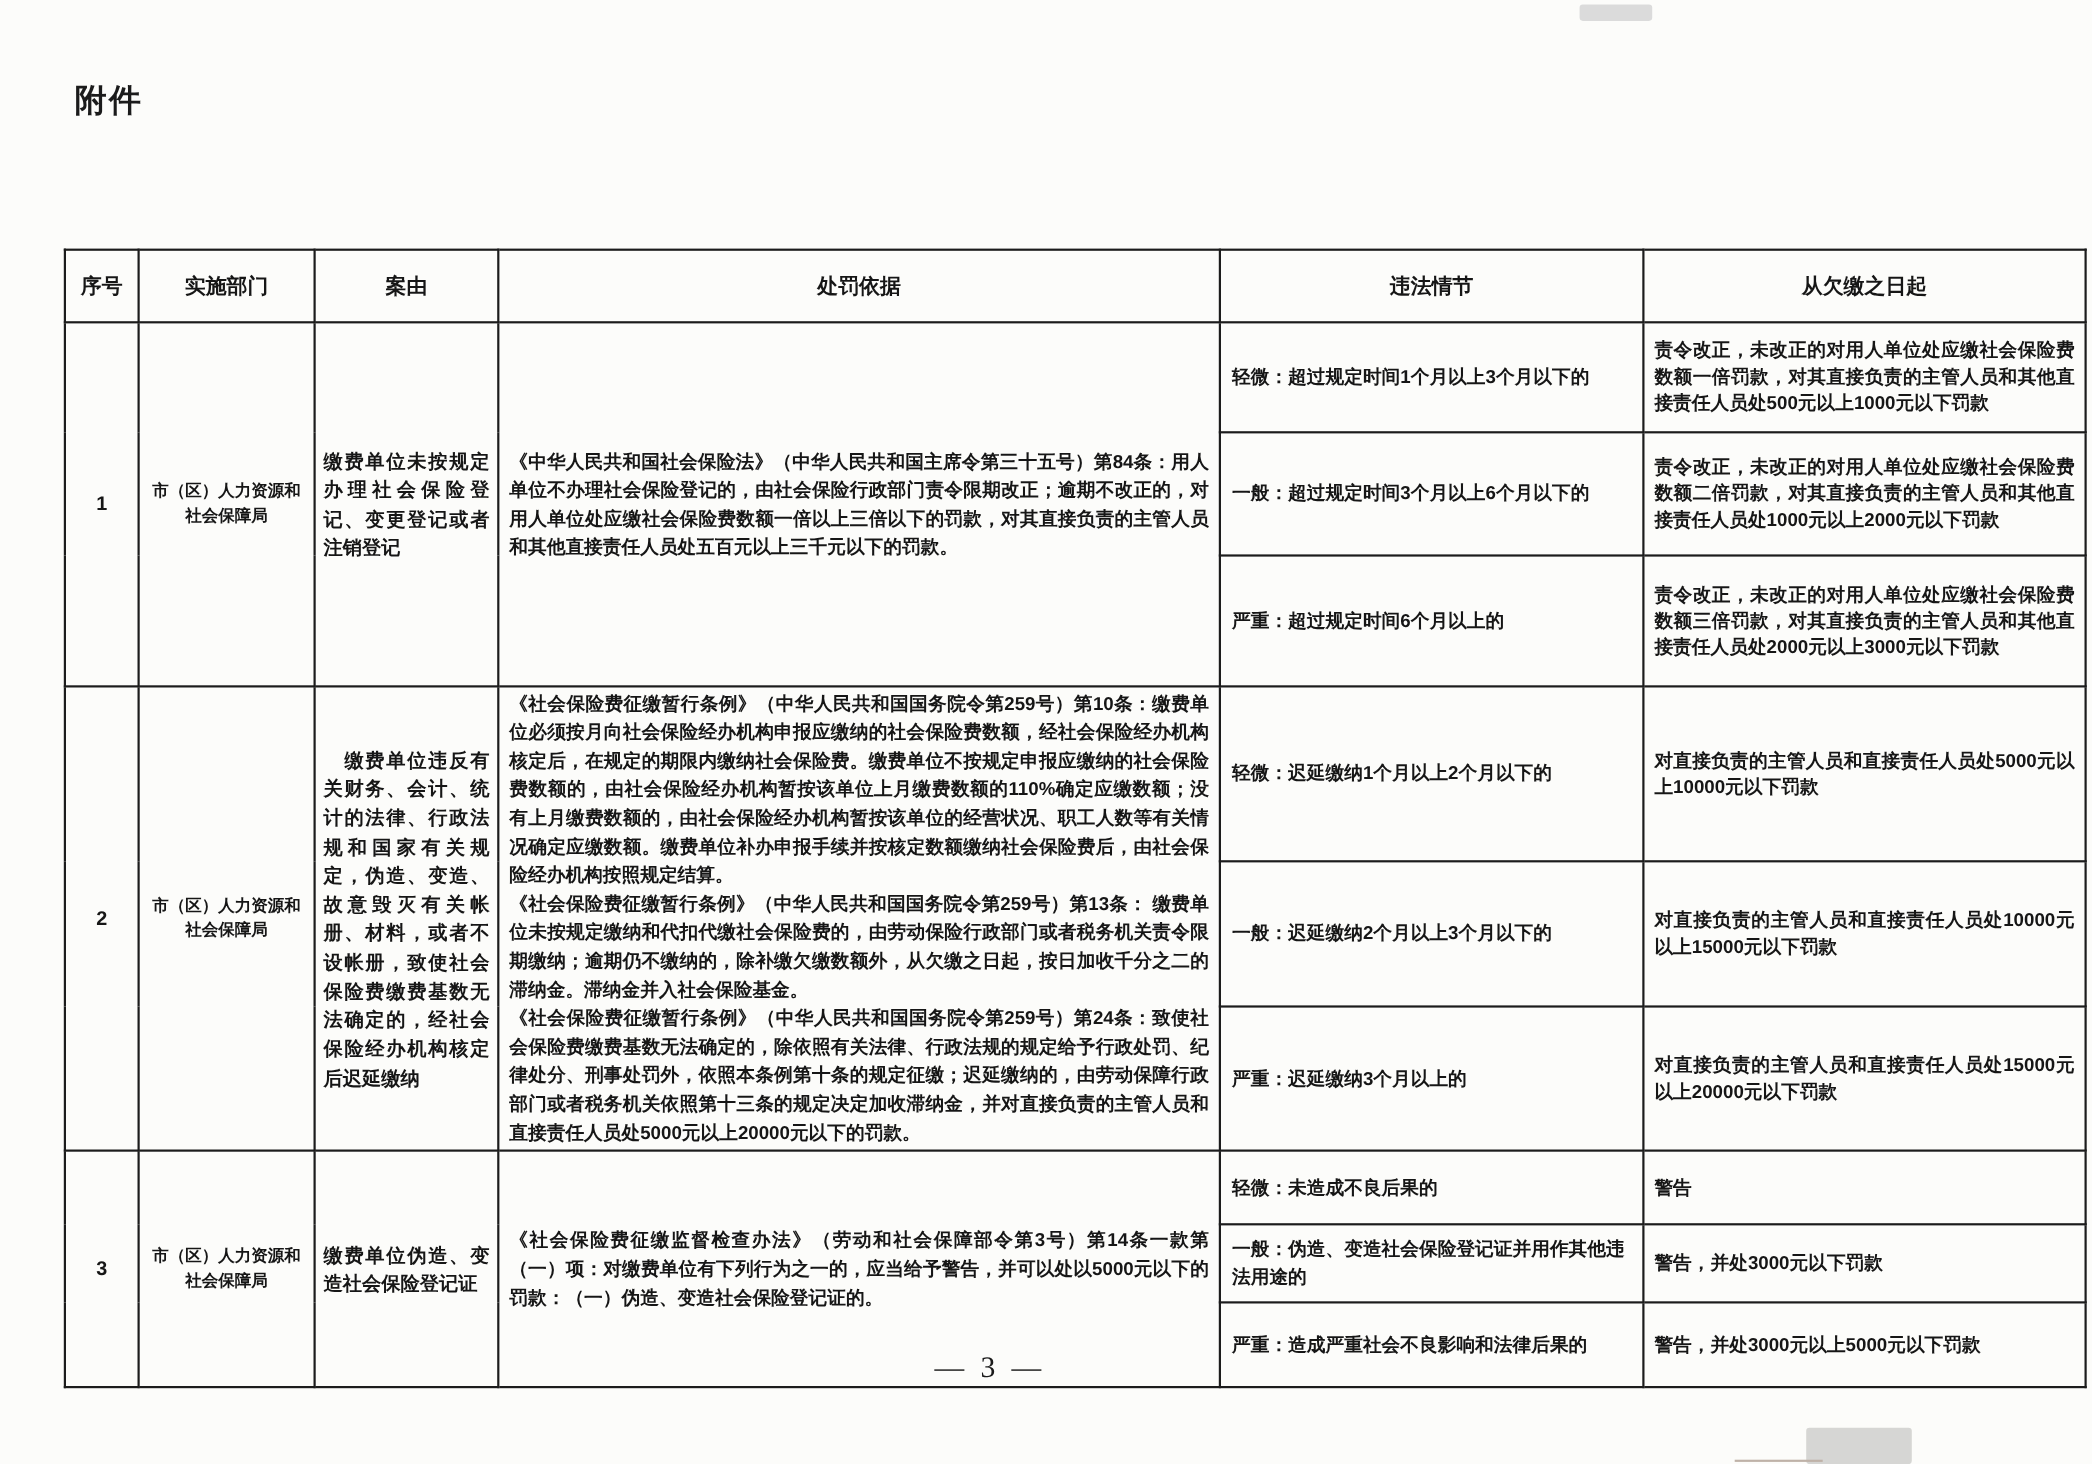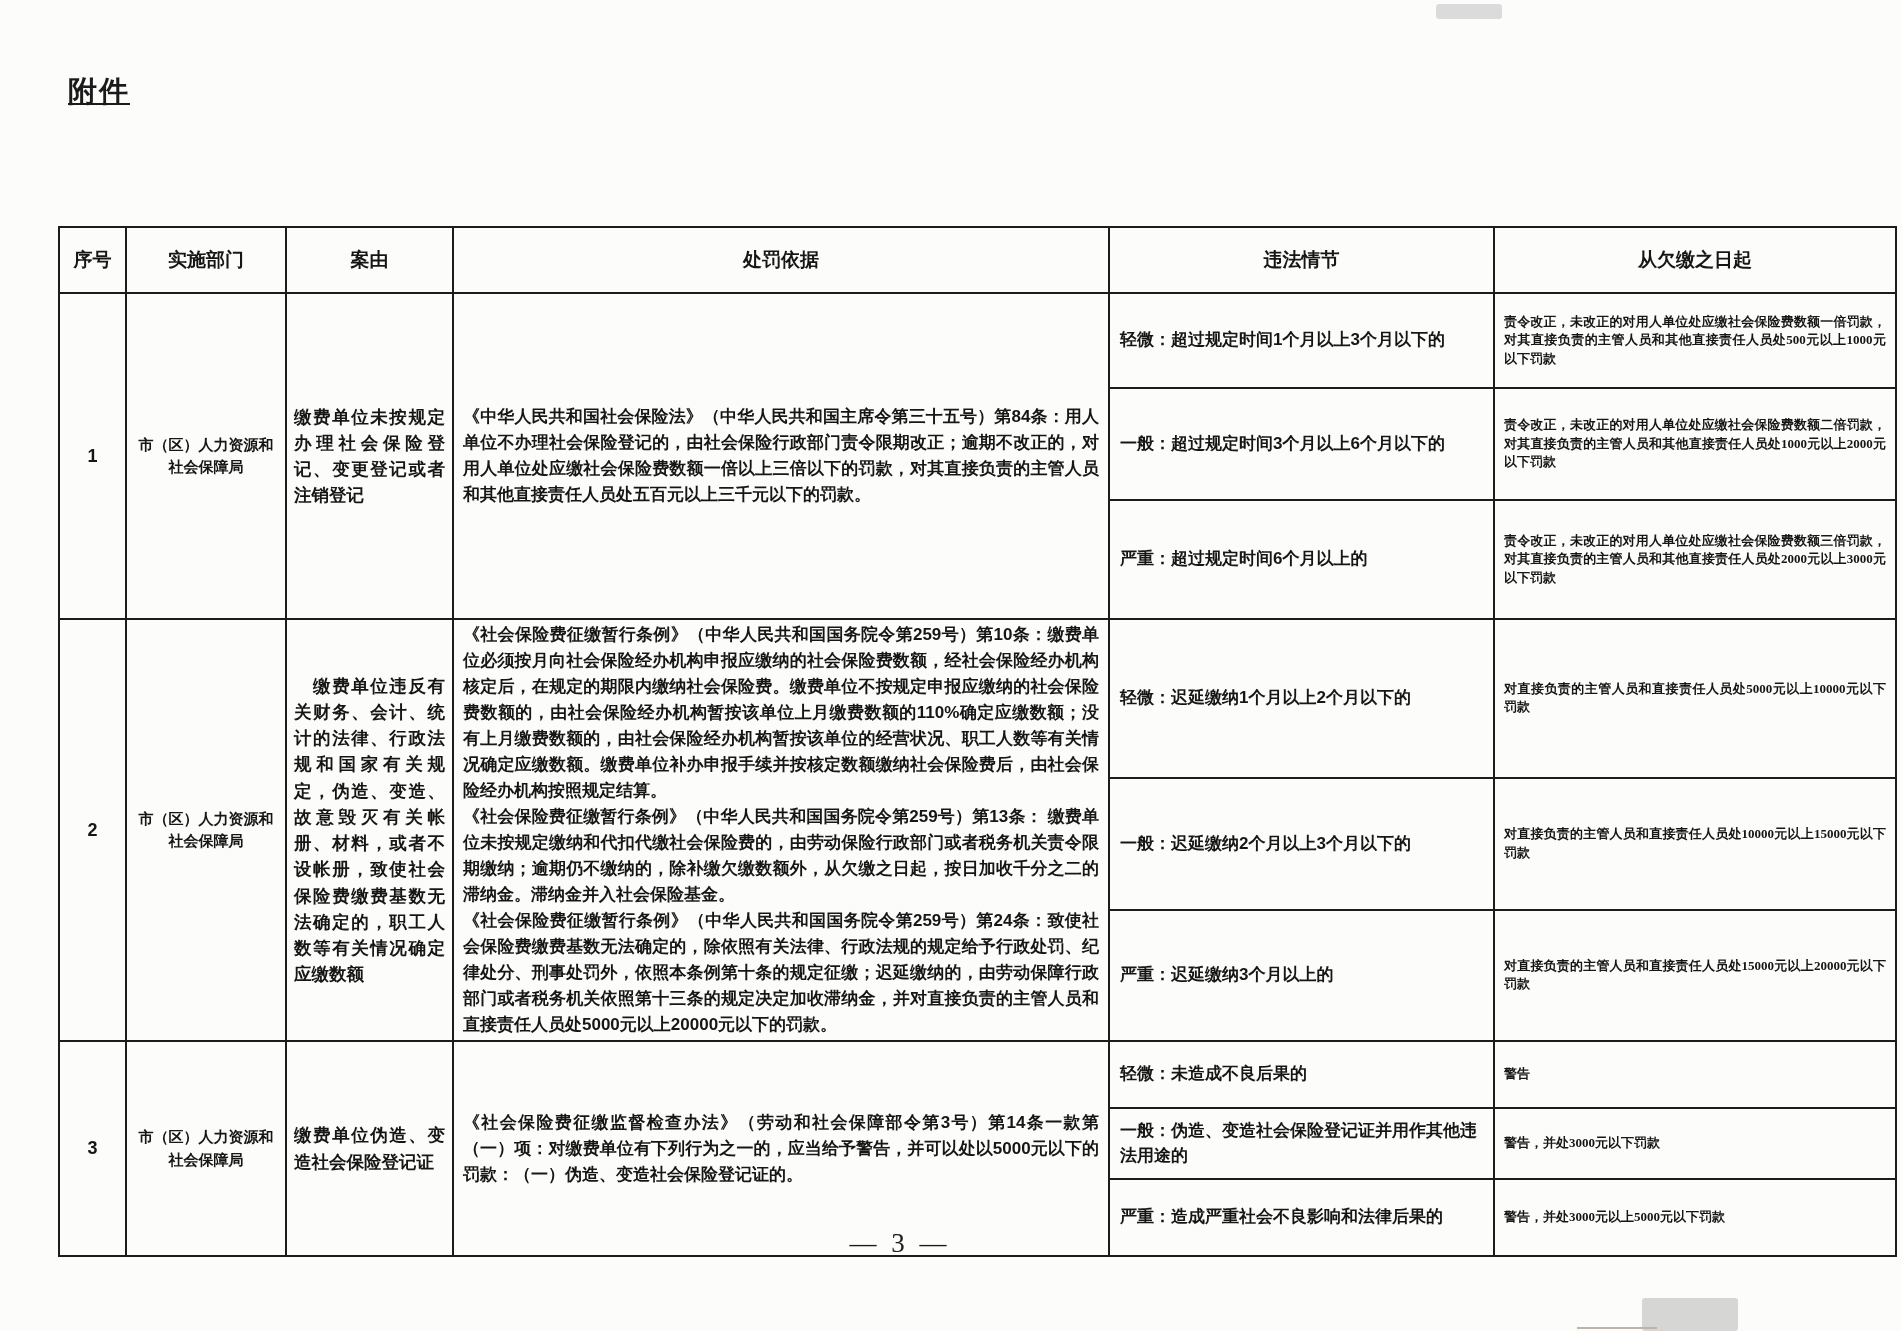--- a/index.html
+++ b/index.html
@@ -16,21 +16,20 @@
     color: #1b1b1b;
     overflow: hidden;
   }
   .attachment-label {
     position: absolute;
     left: 68px;
     top: 72px;
     font-size: 29px;
     font-weight: 700;
     letter-spacing: 2px;
-    text-decoration: underline;
   }
   .doc-title {
     position: absolute;
     left: 430px;
     top: 104px;
     font-size: 31px;
     font-weight: 700;
     letter-spacing: 1px;
     white-space: nowrap;
   }
@@ -79,25 +78,24 @@
     text-align: justify;
     white-space: pre-line;
     padding: 2px 9px;
   }
   td.circumstance-cell {
     font-size: 17px;
     line-height: 1.45;
     padding: 3px 10px;
   }
   td.standard-cell {
-    font-size: 13px;
+    font-size: 17px;
     line-height: 1.42;
     text-align: justify;
     padding: 13px 9px;
-    font-family: Liberation Serif, serif;
   }
   .page-number {
     position: absolute;
     left: 0;
     top: 1228px;
     width: 1800px;
     text-align: center;
     font-size: 27px;
     font-weight: 400;
     letter-spacing: 4px;
@@ -172,21 +170,21 @@
         <td class="standard-cell">责令改正，未改正的对用人单位处应缴社会保险费数额二倍罚款，对其直接负责的主管人员和其他直接责任人员处1000元以上2000元以下罚款</td>
       </tr>
       <tr style="height:119px">
         <td class="circumstance-cell">严重：超过规定时间6个月以上的</td>
         <td class="standard-cell">责令改正，未改正的对用人单位处应缴社会保险费数额三倍罚款，对其直接负责的主管人员和其他直接责任人员处2000元以上3000元以下罚款</td>
       </tr>
 
       <tr style="height:143px">
         <td class="serial-cell" rowspan="3">2</td>
         <td class="department-cell" rowspan="3">市（区）人力资源和社会保障局</td>
-        <td class="cause-cell" rowspan="3">　缴费单位违反有关财务、会计、统计的法律、行政法规和国家有关规定，伪造、变造、故意毁灭有关帐册、材料，或者不设帐册，致使社会保险费缴费基数无法确定的，职工人数等有关情况确定应缴数额</td>
+        <td class="cause-cell" rowspan="3">　缴费单位违反有关财务、会计、统计的法律、行政法规和国家有关规定，伪造、变造、故意毁灭有关帐册、材料，或者不设帐册，致使社会保险费缴费基数无法确定的，经社会保险经办机构核定后迟延缴纳</td>
         <td class="basis-cell" rowspan="3">《社会保险费征缴暂行条例》（中华人民共和国国务院令第259号）第10条：缴费单位必须按月向社会保险经办机构申报应缴纳的社会保险费数额，经社会保险经办机构核定后，在规定的期限内缴纳社会保险费。缴费单位不按规定申报应缴纳的社会保险费数额的，由社会保险经办机构暂按该单位上月缴费数额的110%确定应缴数额；没有上月缴费数额的，由社会保险经办机构暂按该单位的经营状况、职工人数等有关情况确定应缴数额。缴费单位补办申报手续并按核定数额缴纳社会保险费后，由社会保险经办机构按照规定结算。
 《社会保险费征缴暂行条例》（中华人民共和国国务院令第259号）第13条： 缴费单位未按规定缴纳和代扣代缴社会保险费的，由劳动保险行政部门或者税务机关责令限期缴纳；逾期仍不缴纳的，除补缴欠缴数额外，从欠缴之日起，按日加收千分之二的滞纳金。滞纳金并入社会保险基金。
 《社会保险费征缴暂行条例》（中华人民共和国国务院令第259号）第24条：致使社会保险费缴费基数无法确定的，除依照有关法律、行政法规的规定给予行政处罚、纪律处分、刑事处罚外，依照本条例第十条的规定征缴；迟延缴纳的，由劳动保障行政部门或者税务机关依照第十三条的规定决定加收滞纳金，并对直接负责的主管人员和直接责任人员处5000元以上20000元以下的罚款。</td>
         <td class="circumstance-cell">轻微：迟延缴纳1个月以上2个月以下的</td>
         <td class="standard-cell">对直接负责的主管人员和直接责任人员处5000元以上10000元以下罚款</td>
       </tr>
       <tr style="height:119px">
         <td class="circumstance-cell">一般：迟延缴纳2个月以上3个月以下的</td>
         <td class="standard-cell">对直接负责的主管人员和直接责任人员处10000元以上15000元以下罚款</td>
       </tr>

